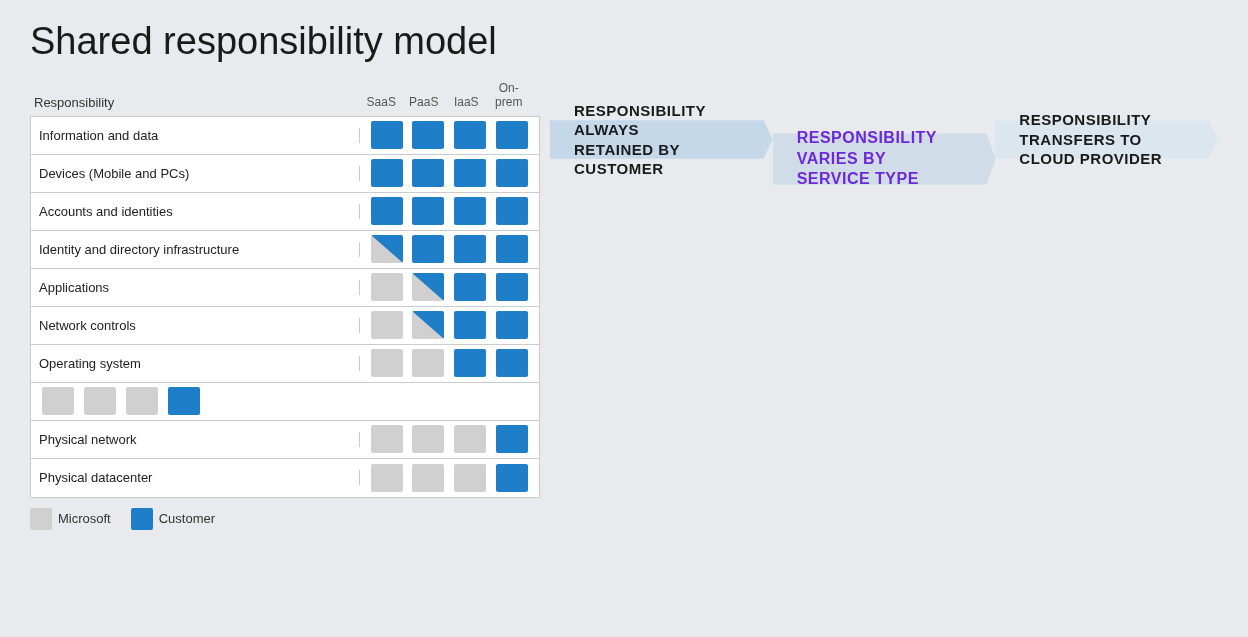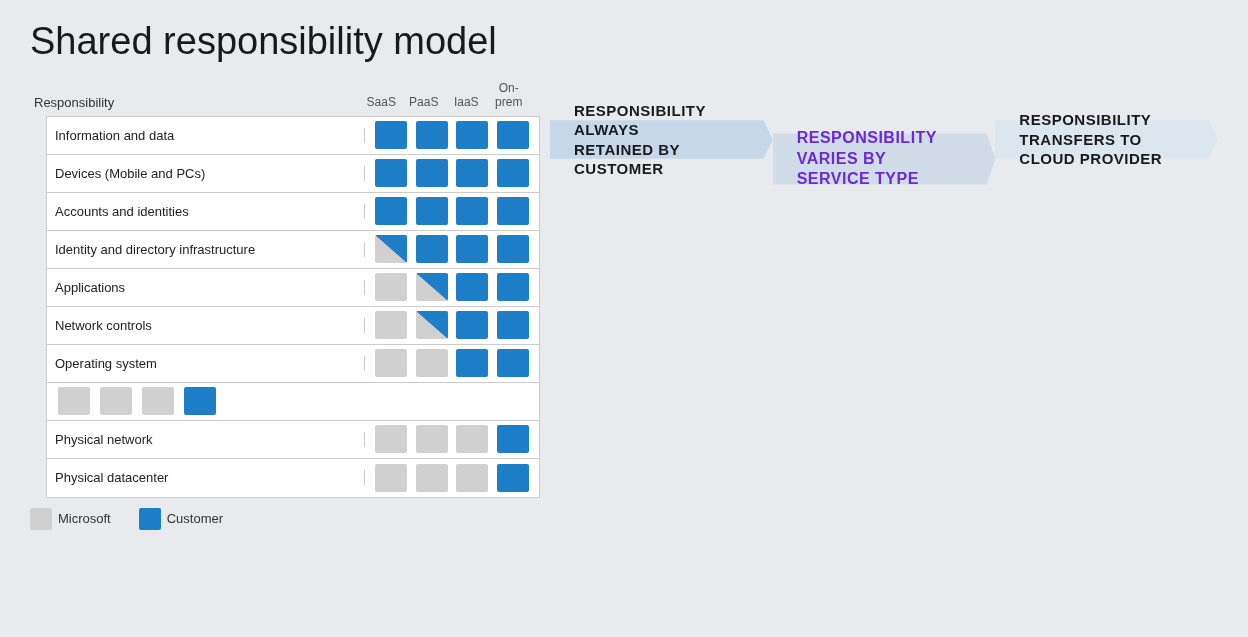--- a/index.html
+++ b/index.html
@@ -50,21 +50,20 @@
     }
     .col-head {
       font-size: 12px;
       color: #555;
       text-align: center;
       width: 38px;
       line-height: 1.2;
     }
     .table-rows {
       border: 1px solid #ccc;
-      margin-left: 16px;
     }
     .table-row {
       display: flex;
       align-items: center;
       border-bottom: 1px solid #ccc;
       height: 38px;
       background: #fff;
     }
     .table-row:last-child { border-bottom: none; align-items: center; }
     .row-label {
@@ -104,21 +103,21 @@
       width: 0; height: 0;
       border-style: solid;
       border-width: 0 32px 28px 0;
       border-color: transparent #1e7ec8 transparent transparent;
     }
 
     
     .legend {
       display: flex;
       align-items: flex-end;
-      gap: 28px;
+      gap: 20px;
       margin-top: 10px;
     }
     .legend-item {
       display: flex;
       align-items: center;
       gap: 6px;
       font-size: 13px;
       color: #333;
     }
     .legend-box {

